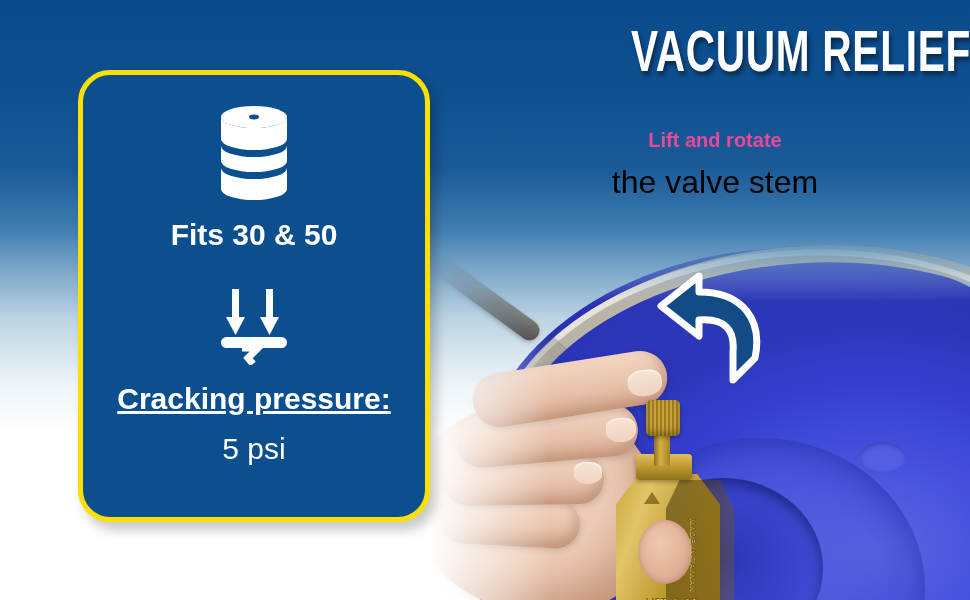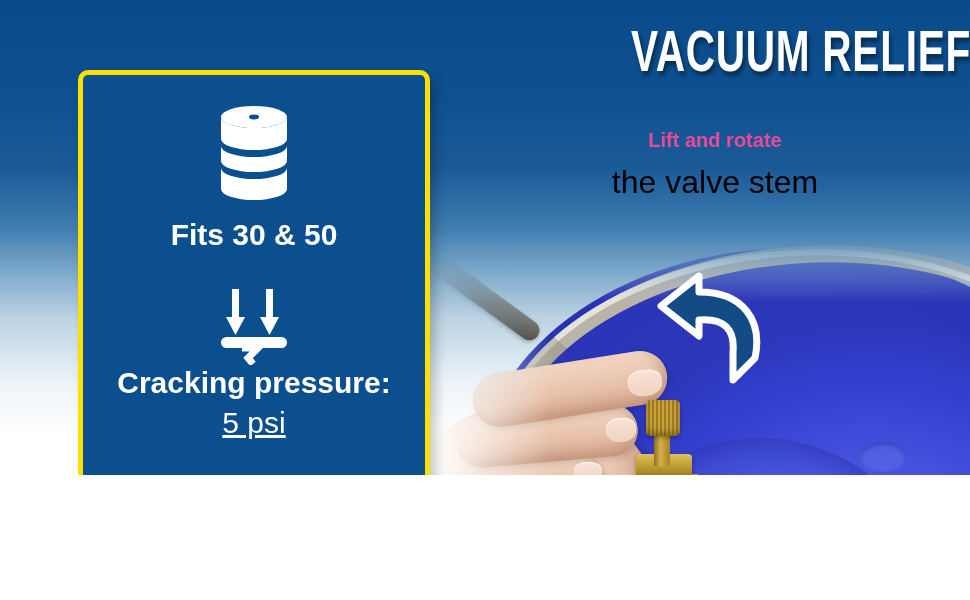--- a/index.html
+++ b/index.html
@@ -7,21 +7,21 @@
     padding: 0;
     background: #ffffff;
   }
   body {
     font-family: "Liberation Sans", sans-serif;
   }
 
   #banner {
     position: relative;
     width: 970px;
-    height: 475px;
+    height: 600px;
     overflow: hidden;
     background: #ffffff;
   }
 
   
   .bg-gradient {
     position: absolute;
     left: 0; top: 0;
     width: 970px; height: 600px;
     background: linear-gradient(to bottom,
@@ -289,42 +289,42 @@
   
   .card {
     position: absolute;
     left: 78px;
     top: 70px;
     width: 352px;
     height: 452px;
     box-sizing: border-box;
     background: #0b4f8f;
     border: 5px solid #ffdf00;
-    border-radius: 10px;
+    border-radius: 32px;
     box-shadow: 6px 8px 12px rgba(0,0,0,0.22);
     display: flex;
     flex-direction: column;
     align-items: center;
     justify-content: flex-start;
     padding-top: 28px;
   }
   .card-icon { display: block; }
   .card-icon.drum-icon { margin-bottom: 4px; }
   .card-text {
     color: #ffffff;
     text-align: center;
     font-weight: bold;
     font-size: 30px;
     line-height: 36px;
     margin: 10px 0 0 0;
     padding: 0 18px;
   }
   .card-text.regular { font-weight: normal; }
   .card-icon.pressure-icon { margin-top: 34px; }
-  .card-block-2 { margin-top: 0; }
+  .card-block-2 { margin-top: 16px; text-decoration: underline; }
 </style>
 </head>
 <body>
 
 <div id="banner">
 
   <div class="bg-gradient"></div>
 
   <div class="photo">
     <div class="photo-mask">
@@ -396,17 +396,17 @@
       <polygon points="11,30 30,30 20.5,48" fill="#ffffff"></polygon>
       <rect x="51" y="2" width="7" height="32" fill="#ffffff"></rect>
       <polygon points="45,30 64,30 54.5,48" fill="#ffffff"></polygon>
       <rect x="6" y="50" width="66" height="11" rx="5.5" fill="#ffffff"></rect>
       <path d="M27 61 L43 61 L33 71 L38 77" stroke="#ffffff" stroke-width="7" fill="none" stroke-linejoin="miter"></path>
     </svg>
 
     <p class="card-text card-block-2">
       <span>Cracking pressure:</span>
     </p>
-    <p class="card-text regular" style="margin-top:4px;text-decoration:underline;">5 psi</p>
+    <p class="card-text regular" style="margin-top:14px;">5 psi</p>
 
   </div>
 
 </div>
 
 </body></html>

